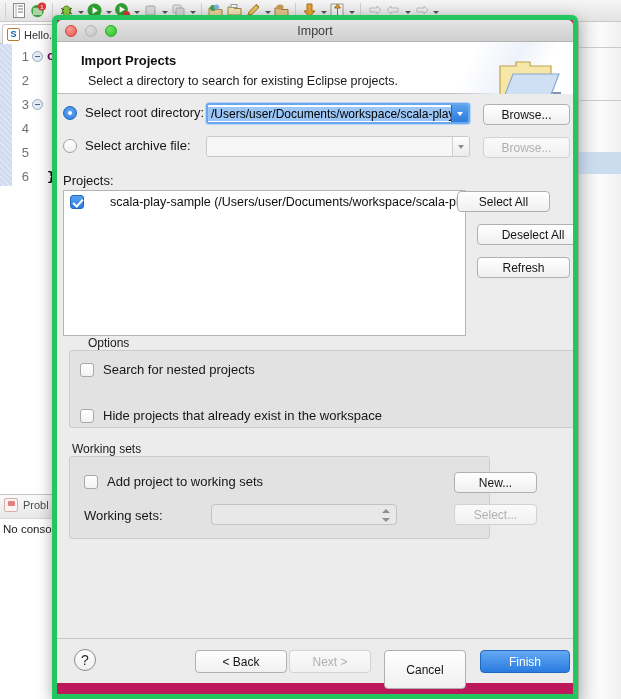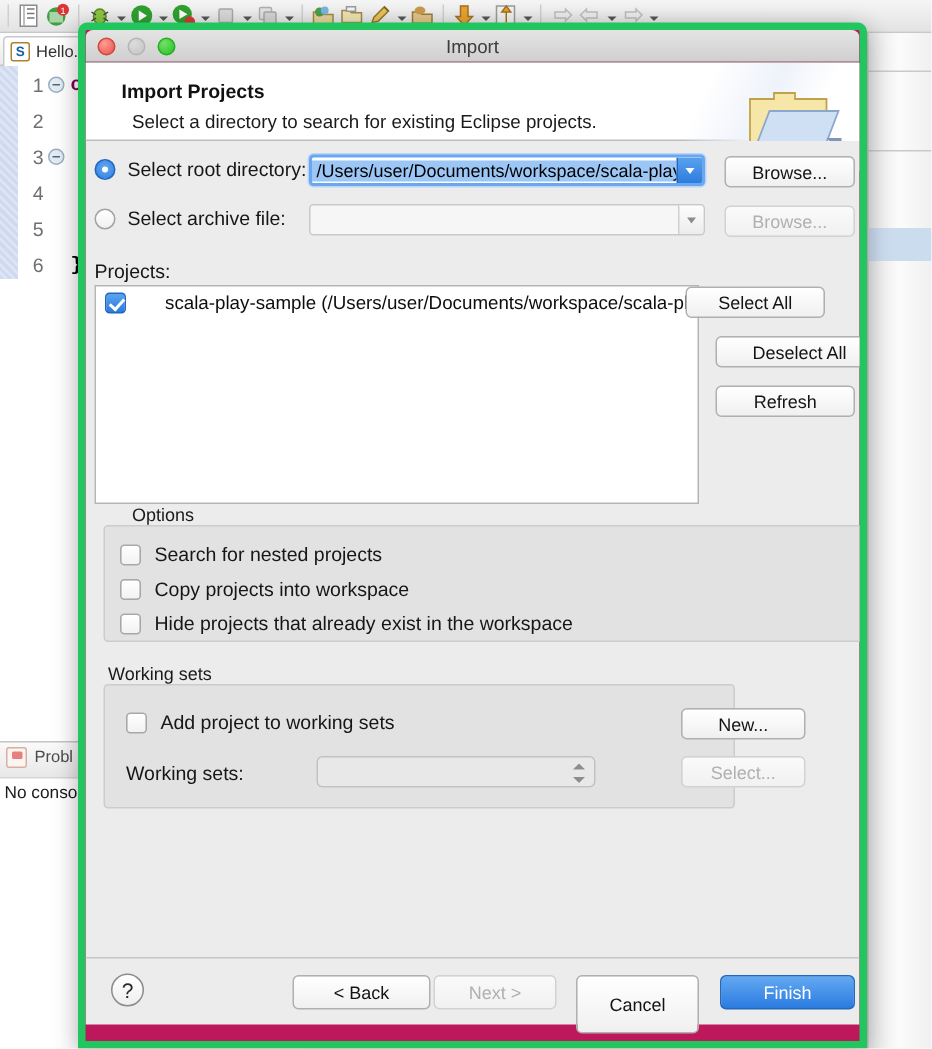--- a/index.html
+++ b/index.html
@@ -725,24 +725,20 @@
       <div class="btn" style="position:absolute; left:400px; top:97px; width:93px;">Select All</div>
       <div class="btn" style="position:absolute; left:420px; top:130px; width:112px;">Deselect All</div>
       <div class="btn" style="position:absolute; left:420px; top:163px; width:93px;">Refresh</div>
 
       <div class="group-title" style="left:15px; top:242px;margin-left:16px;">Options</div>
       <div class="groupbox" style="left:12px; top:256px; width:605px; height:78px;padding-left:37px;">
         <div class="row" style="left:10px; top:11px;">
           <span class="cb"></span>
           <span class="lbl" style="margin-left:9px;">Search for nested projects</span>
         </div>
-        <div class="row" style="left:10px; top:34px;">
-          <span class="cb"></span>
-          <span class="lbl" style="margin-left:9px;">Copy projects into workspace</span>
-        </div>
         <div class="row" style="left:10px; top:57px;">
           <span class="cb"></span>
           <span class="lbl" style="margin-left:9px;">Hide projects that already exist in the workspace</span>
         </div>
       </div>
 
       <div class="group-title" style="left:15px; top:348px;">Working sets</div>
       <div class="groupbox" style="left:12px; top:362px; width:421px; height:83px;">
         <div class="row" style="left:14px; top:17px;">
           <span class="cb"></span>

